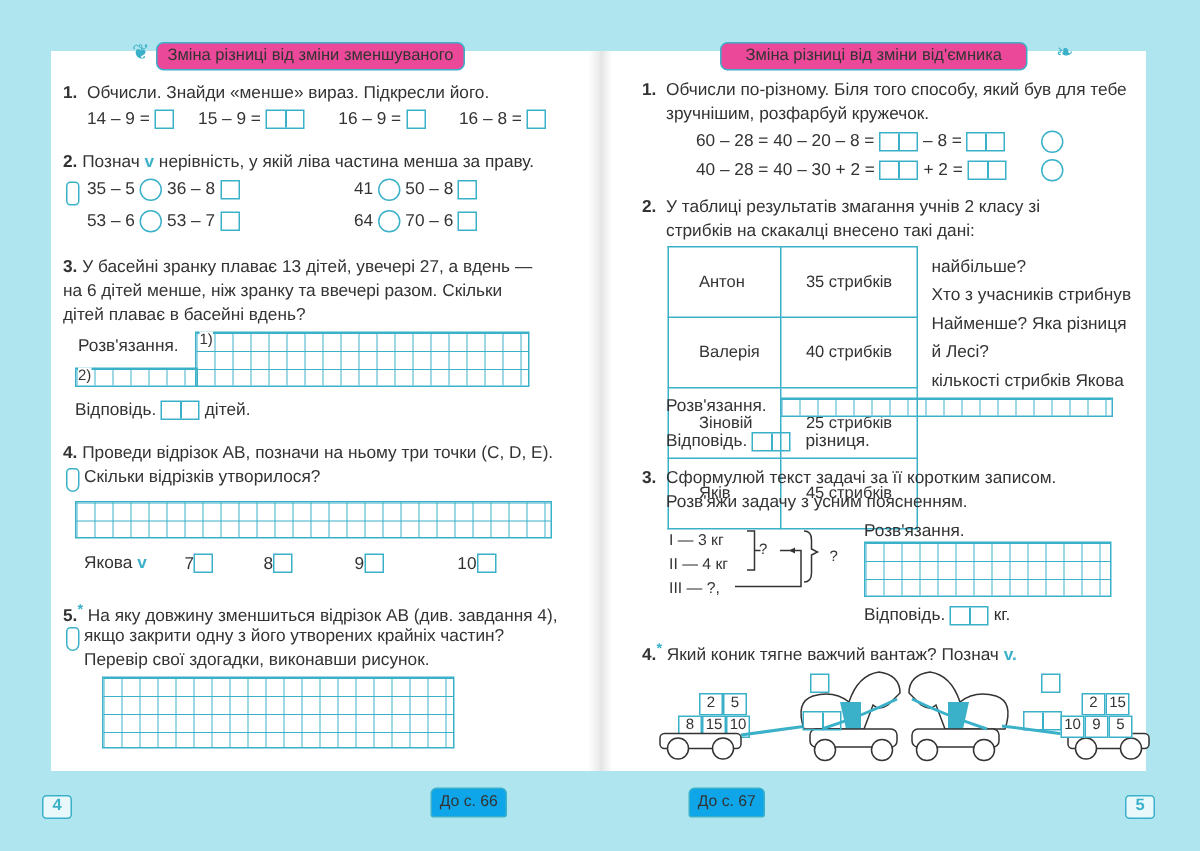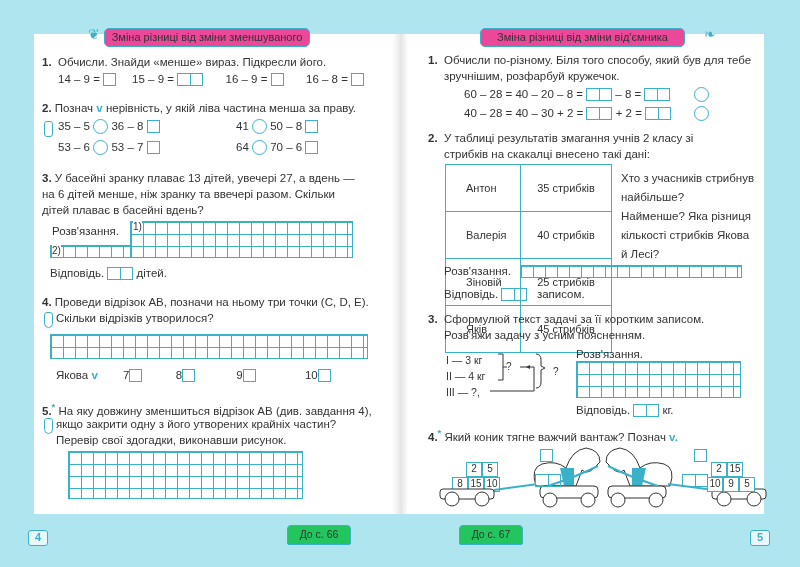--- a/index.html
+++ b/index.html
@@ -14,21 +14,21 @@
 .num{font-weight:bold}
 .box{display:inline-block;width:13px;height:13px;border:1.3px solid #3bb1c9;vertical-align:middle;background:#fff}
 .box2{display:inline-block;width:26px;height:13px;border:1.3px solid #3bb1c9;vertical-align:middle;background:linear-gradient(90deg,transparent 12px,#3bb1c9 12px,#3bb1c9 13.3px,transparent 13.3px)}
 .circ{display:inline-block;width:15px;height:15px;border:1.3px solid #3bb1c9;border-radius:50%;vertical-align:middle}
 .check{color:#3bb1c9;font-weight:bold}
 .grid{position:absolute;border:1.3px solid #3bb1c9;background-image:linear-gradient(90deg,#3bb1c9 1px,transparent 1px),linear-gradient(#3bb1c9 1px,transparent 1px);background-size:12px 12px}
 .line{white-space:nowrap}
 table.t{border-collapse:collapse;position:absolute}
 table.t td{border:1.3px solid #3bb1c9;height:19px;font-size:11px;padding:17px 6px}
 .pgnum{position:absolute;top:530px;width:20px;height:16px;border:1.5px solid #3bb1c9;border-radius:3px;color:#3bb1c9;font-weight:bold;text-align:center;line-height:13px;font-size:11px;background:#e9f8fb}
-.ref{position:absolute;top:525px;width:64px;height:20px;border:1.5px solid #3bb1c9;border-radius:4px 4px 2px 2px;background:#22c55e;font-size:10.5px;text-align:center;line-height:17px}
+.ref{position:absolute;top:525px;width:51px;height:20px;border:1.5px solid #3bb1c9;border-radius:4px 4px 2px 2px;background:#0ea5e9;font-size:10.5px;text-align:center;line-height:17px}
 .icon-side{position:absolute;width:9px;height:16px;border:1.3px solid #3bb1c9;border-radius:3px}
 </style>
 </head>
 <body>
 
 <div class="page" id="pl"></div>
 <div class="page" id="pr"></div>
 <div class="spine"></div>
 <div class="band"></div>
 
@@ -103,29 +103,29 @@
         <td style="padding-left:20px">Зіновій</td>
         <td style="text-align:center">25 стрибків</td>
       </tr>
   <tr>
         <td style="padding-left:20px">Яків</td>
         <td style="text-align:center">45 стрибків</td>
       </tr>
 </tbody>
   </table>
 <div class="abs" style="left:621px;top:169px;line-height:19px">
+  <div>найбільше?</div>
   <div>Хто з учасників стрибнув</div>
-  <div>найбільше?</div>
   <div>Найменше? Яка різниця</div>
+  <div>й Лесі?</div>
   <div>кількості стрибків Якова</div>
-  <div>й Лесі?</div>
 </div>
 <div class="abs" style="left:444px;top:265px">Розв'язання.</div>
 <div class="grid" style="left:520px;top:265px;width:222px;height:13px"></div>
-<div class="abs line" style="left:444px;top:288px"><span>Відповідь.</span> <span class="box2"></span> &nbsp;&nbsp;<span>записом.</span></div>
+<div class="abs line" style="left:444px;top:288px"><span>Відповідь.</span> <span class="box2"></span> &nbsp;&nbsp;<span>різниця.</span></div>
 
 <div class="abs line" style="left:428px;top:313px"><span class="num">3.</span>&nbsp; <span>Сформулюй текст задачі за її коротким записом.</span></div>
 <div class="abs line" style="left:444px;top:329px">Розв'яжи задачу з усним поясненням.</div>
 <div class="abs" style="left:446px;top:352px;font-size:10.5px;line-height:16px">
   <div>I — 3 кг</div>
   <div>II — 4 кг</div>
   <div>III — ?,</div>
 </div>
 <svg class="abs" style="left:490px;top:350px" width="80" height="50">
   <path d="M8 4 h5 v26 h-5 M13 17 h4" stroke="#333" fill="none" stroke-width="1"></path>
@@ -169,21 +169,21 @@
     <path d="M170 20 q20 10 50 20" stroke="#3bb1c9" stroke-width="2" fill="none"></path>
   </g>
   <line x1="230" y1="38" x2="276" y2="44" stroke="#3bb1c9" stroke-width="2"></line>
   <g>
       <rect x="274" y="43" width="54" height="10" rx="3" fill="#fff" stroke="#333"></rect>
       <circle cx="286" cy="53" r="7" fill="#fff" stroke="#333"></circle>
       <circle cx="316" cy="53" r="7" fill="#fff" stroke="#333"></circle>
     </g>
 </svg>
 <div class="abs" style="left:707px;top:462px">
-  <div style="margin-left:4px"><span class="box" style="width:16px;height:15px;text-align:center;font-size:10px;line-height:12px">2</span><span class="box" style="width:16px;height:15px;text-align:center;font-size:10px;line-height:12px">15</span></div>
+  <div style="margin-left:14px"><span class="box" style="width:16px;height:15px;text-align:center;font-size:10px;line-height:12px">2</span><span class="box" style="width:16px;height:15px;text-align:center;font-size:10px;line-height:12px">15</span></div>
   <div><span class="box" style="width:16px;height:15px;text-align:center;font-size:10px;line-height:12px">10</span><span class="box" style="width:16px;height:15px;text-align:center;font-size:10px;line-height:12px">9</span><span class="box" style="width:16px;height:15px;text-align:center;font-size:10px;line-height:12px">5</span></div>
 </div>
 <span class="box" style="position:absolute;left:540px;top:449px"></span>
 <span class="box2" style="position:absolute;left:535px;top:474px"></span>
 <span class="box" style="position:absolute;left:694px;top:449px"></span>
 <span class="box2" style="position:absolute;left:682px;top:474px"></span>
 
 <div class="ref" style="left:459px">До с. 67</div>
 <div class="pgnum" style="left:750px">5</div>
 

